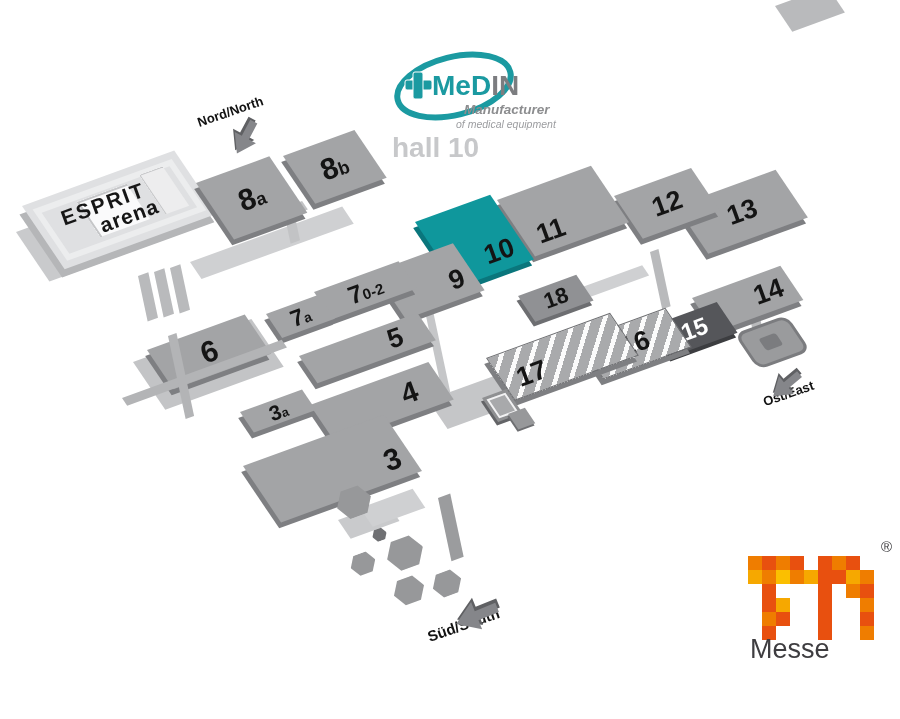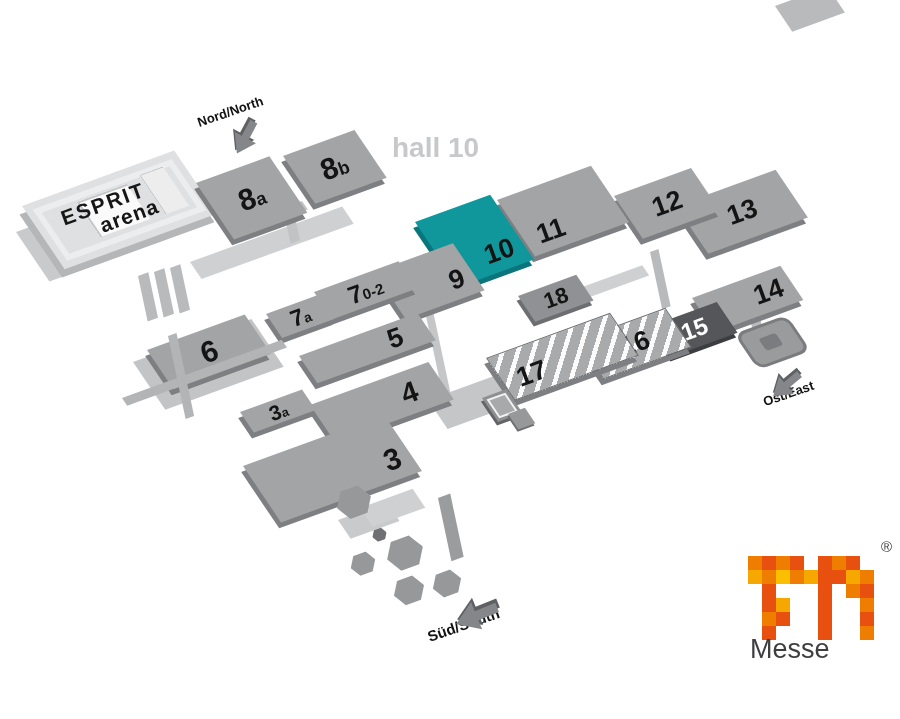--- a/index.html
+++ b/index.html
@@ -221,20 +221,32 @@
   <div class="dir-label" style="left:426px;top:616px;font-size:15px;">Süd/South</div>
   <div class="dir-arrow" style="left:448px;top:588px;">
     <svg width="54" height="54" viewBox="0 0 44 44">
       <g transform="rotate(158 22 22)">
         <polygon points="3,17 21,17 21,9 39,21 21,33 21,25 3,25" fill="#5f6063" transform="translate(-2,3)"></polygon>
         <polygon points="3,17 21,17 21,9 39,21 21,33 21,25 3,25" fill="#85868a"></polygon>
       </g>
     </svg>
   </div>
 
+  <div id="medin">
+    <svg width="170" height="100" viewBox="0 0 170 100">
+      <ellipse cx="62" cy="42" rx="58" ry="29" fill="none" stroke="#1b9aa1" stroke-width="6" transform="rotate(-14 62 42)"></ellipse>
+      <rect x="13" y="36" width="27" height="10" rx="2" fill="#1b9aa1" stroke="#ffffff" stroke-width="1"></rect>
+      <rect x="21" y="28" width="10" height="27" rx="2" fill="#1b9aa1" stroke="#ffffff" stroke-width="1"></rect>
+    </svg>
+    <div class="brand">
+      <span class="teal">MeD</span><span class="grayp">IN</span>
+    </div>
+    <div class="tag1">Manufacturer</div>
+    <div class="tag2">of medical equipment</div>
+  </div>
   <div id="hall-note">hall 10</div>
 
   <div id="messe-logo">
     <div id="messe-m">
         <div class="cell" style="left: 0px; top: 0px; background: rgb(239, 125, 0);"></div>
         <div class="cell" style="left: 14px; top: 0px; background: rgb(232, 80, 15);"></div>
         <div class="cell" style="left: 28px; top: 0px; background: rgb(239, 125, 0);"></div>
         <div class="cell" style="left: 42px; top: 0px; background: rgb(232, 80, 15);"></div>
         <div class="cell" style="left: 70px; top: 0px; background: rgb(232, 80, 15);"></div>
         <div class="cell" style="left: 84px; top: 0px; background: rgb(239, 125, 0);"></div>

